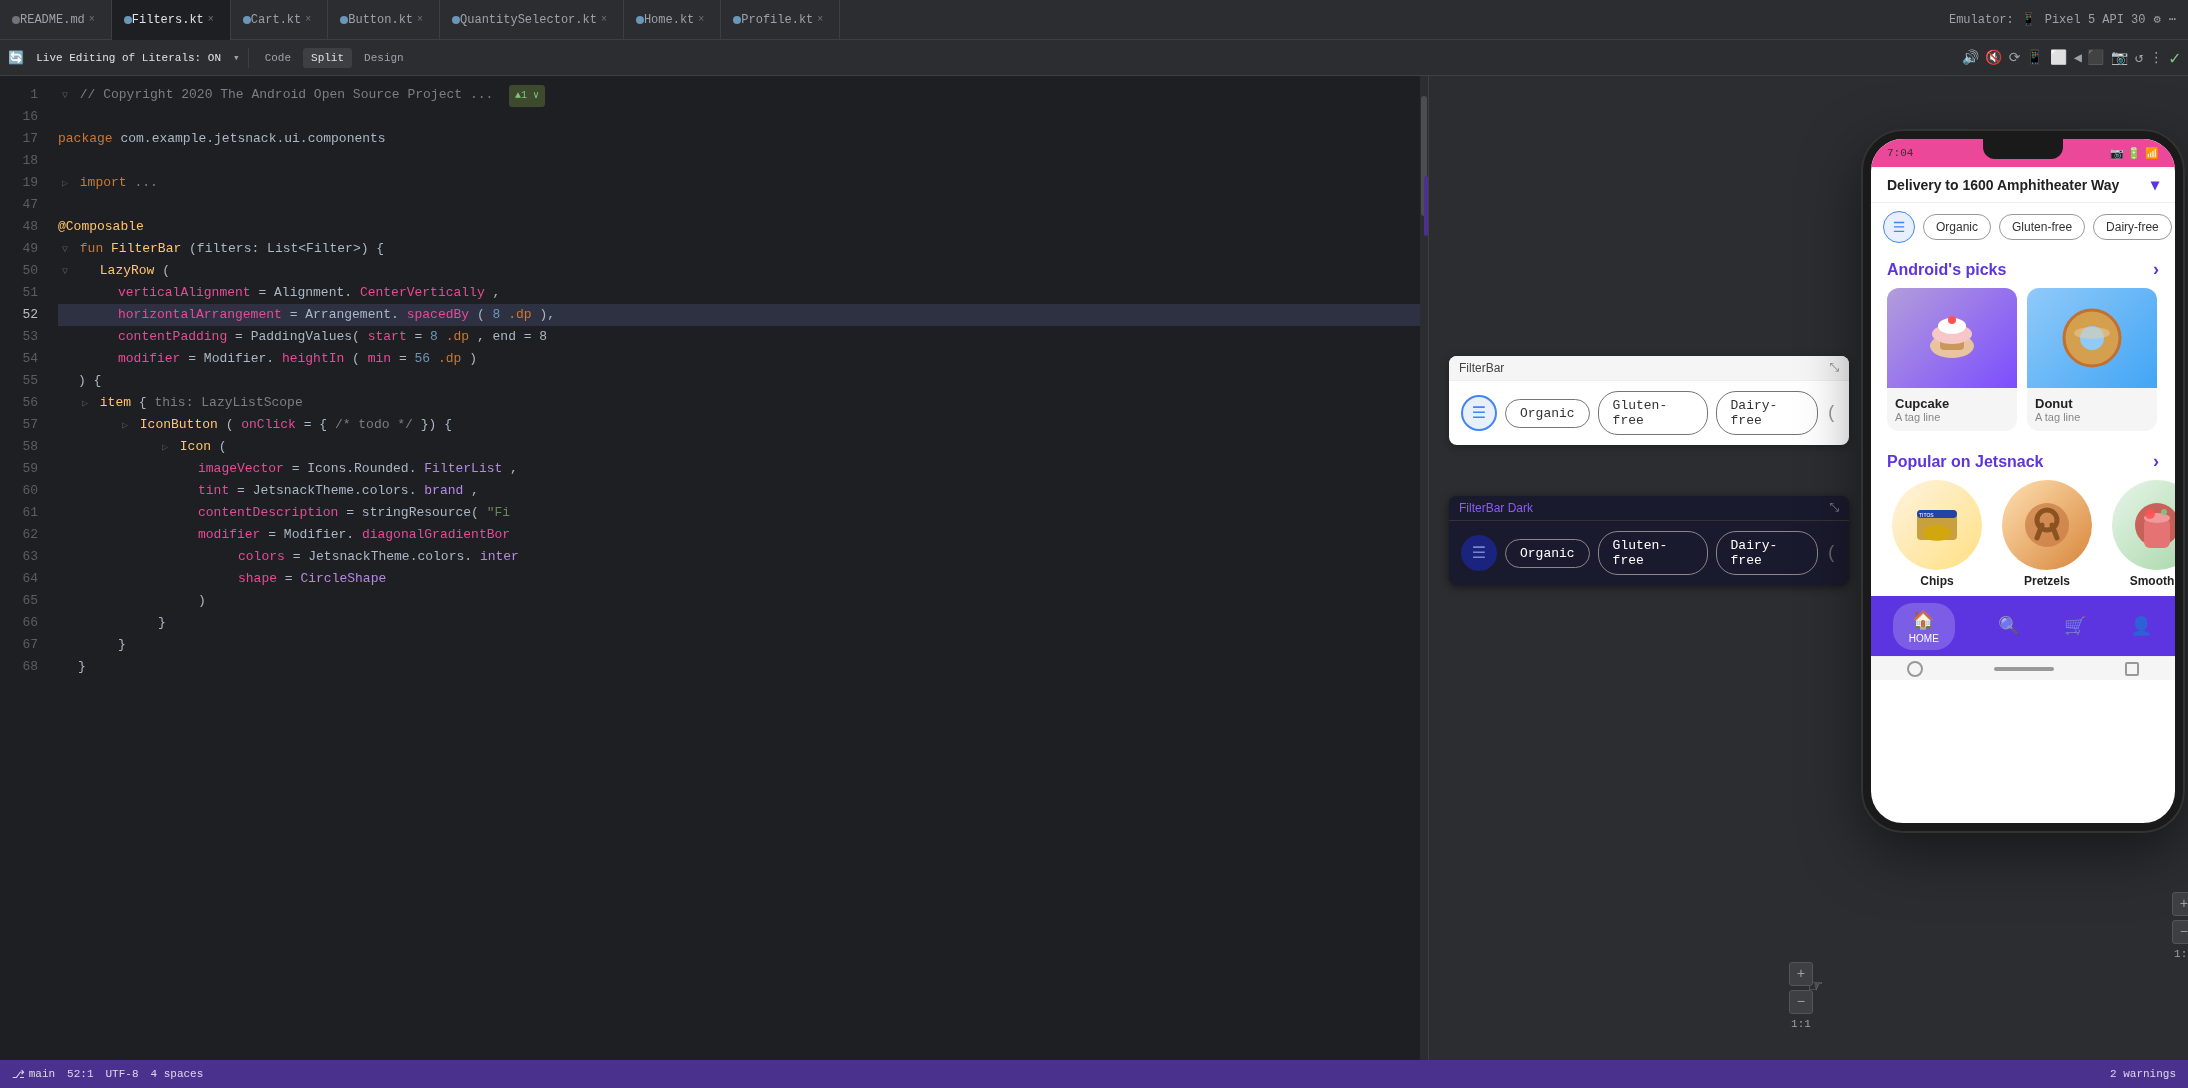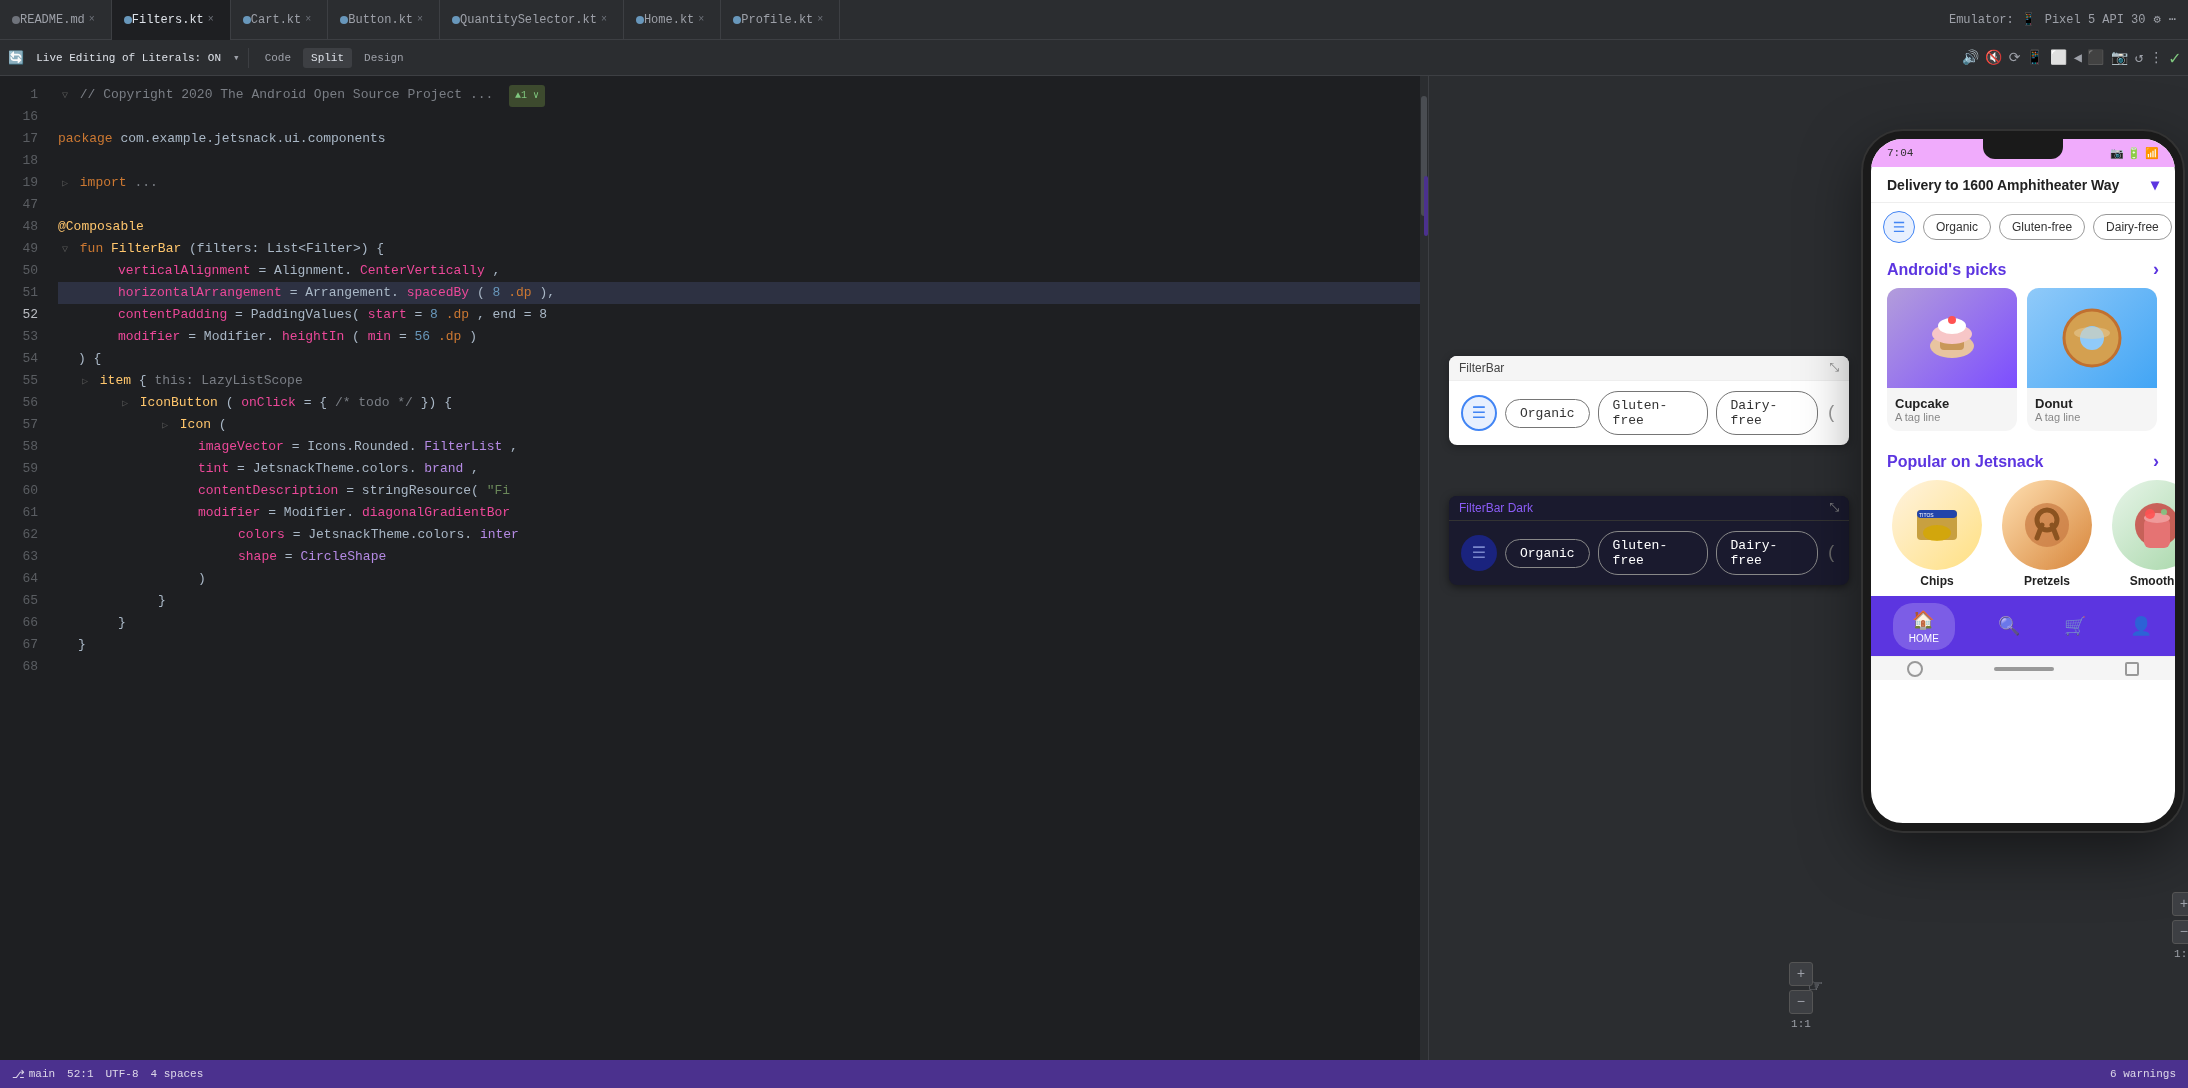--- a/index.html
+++ b/index.html
@@ -179,21 +179,21 @@
       left: 50%;
       transform: translateX(-50%);
       width: 80px;
       height: 20px;
       background: #1a1a1a;
       border-radius: 0 0 12px 12px;
       z-index: 10;
     }
     .phone-status-bar {
       height: 28px;
-      background: #f0abfc;
+      background: #ec4899;
       display: flex;
       align-items: center;
       justify-content: space-between;
       padding: 0 16px;
       font-size: 11px;
       color: #333;
       flex-shrink: 0;
     }
     .phone-header {
       padding: 8px 16px;
@@ -569,20 +569,26 @@
           <span class="kw-yellow">@Composable</span>
         </div>
 
         <div class="code-line">
           <span class="gutter-fold">▽</span>
           <span class="kw-orange">fun </span>
           <span class="kw-yellow">FilterBar</span>
           <span class="kw-white">(filters: List&lt;Filter&gt;) {</span>
         </div>
 
+        <div class="code-line">
+          <span class="gutter-fold">▽</span>
+          <span style="padding-left:20px;"></span>
+          <span class="kw-yellow">LazyRow</span>
+          <span class="kw-white">(</span>
+        </div>
 
         <div class="code-line">
           <span style="padding-left:60px;"></span>
           <span class="kw-teal">verticalAlignment</span>
           <span class="kw-white"> = </span>
           <span class="kw-white">Alignment.</span>
           <span class="kw-teal">CenterVertically</span>
           <span class="kw-white">,</span>
         </div>
 
@@ -926,15 +932,15 @@
   <div class="bottom-item">
     <span>52:1</span>
   </div>
   <div class="bottom-item">
     <span>UTF-8</span>
   </div>
   <div class="bottom-item">
     <span>4 spaces</span>
   </div>
   <div style="margin-left:auto;" class="bottom-item">
-    <span>6 warnings</span>
+    <span>2 warnings</span>
   </div>
 </div>
 
 </body></html>

